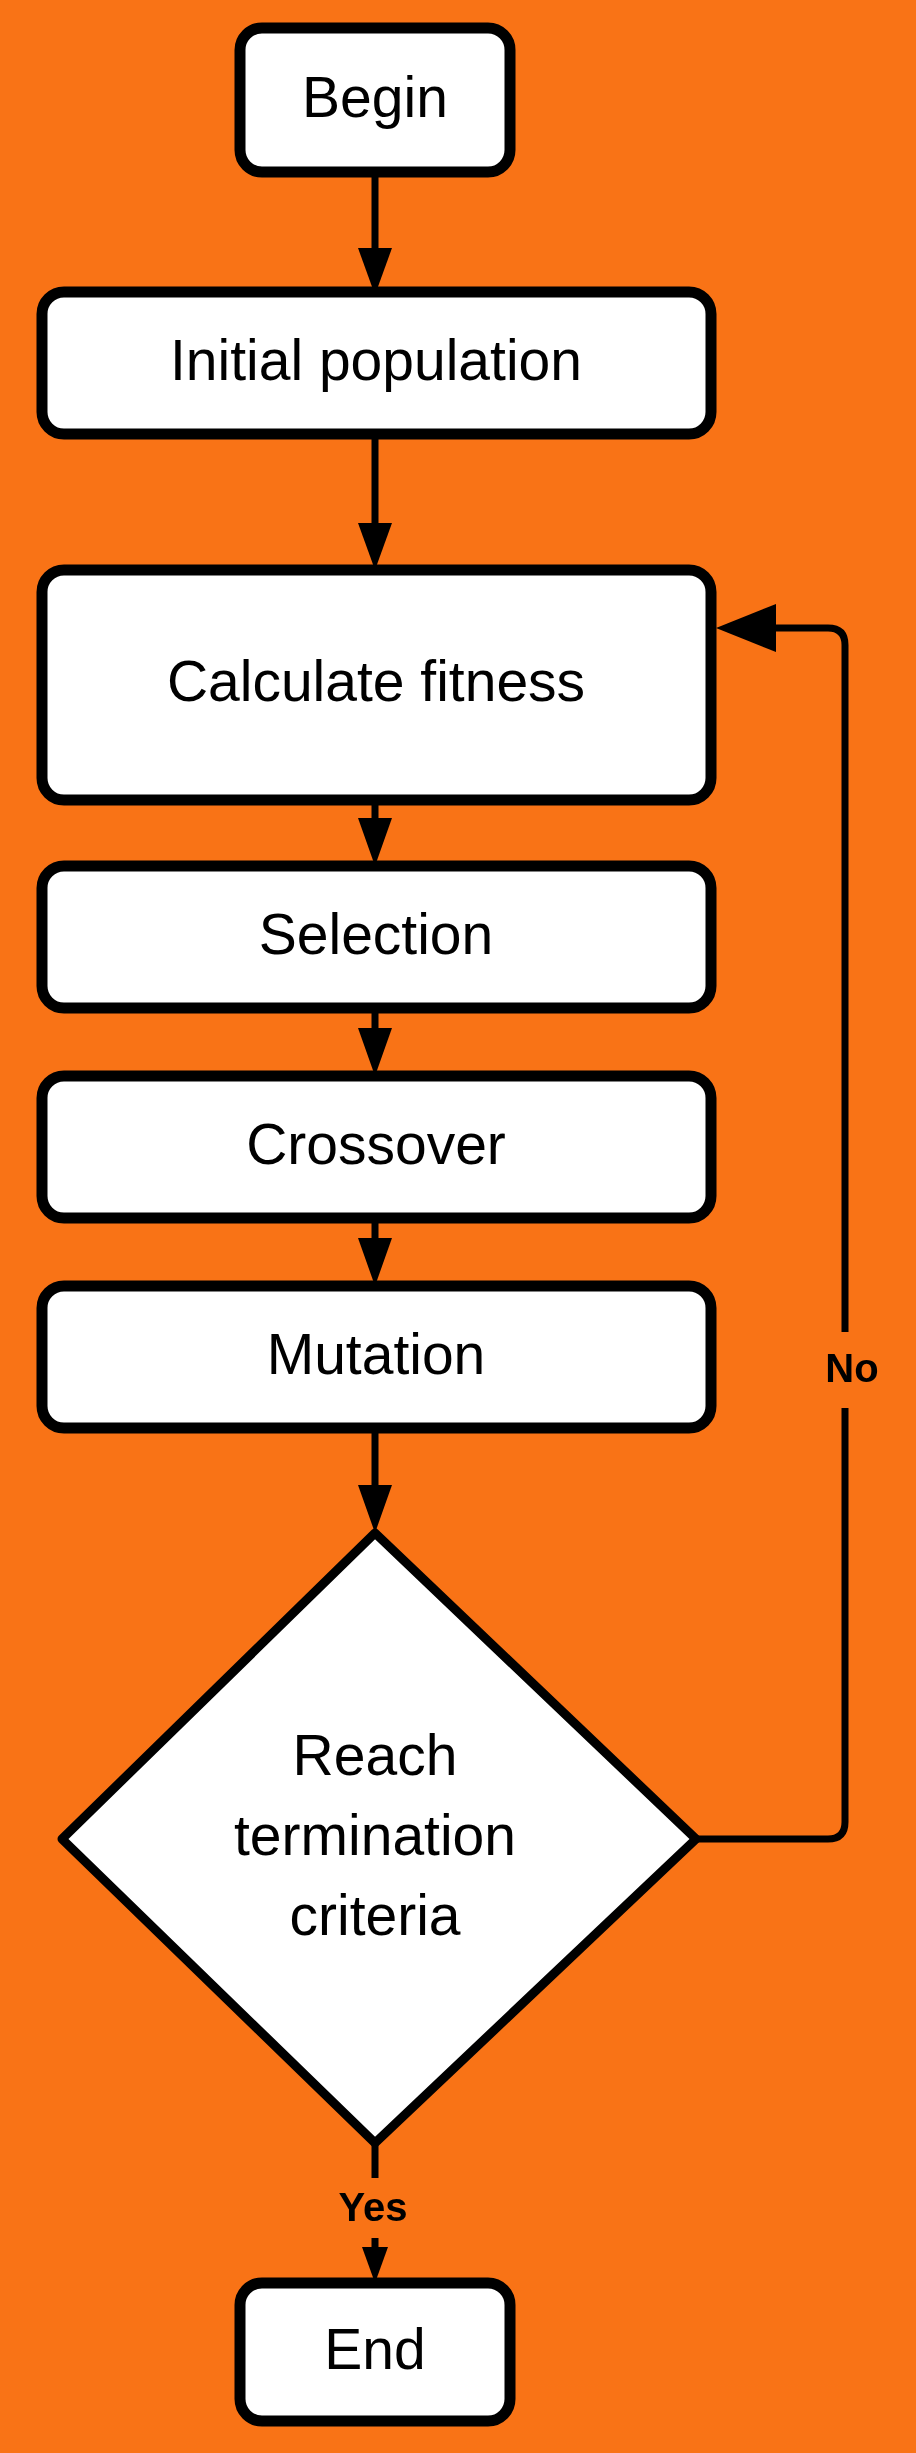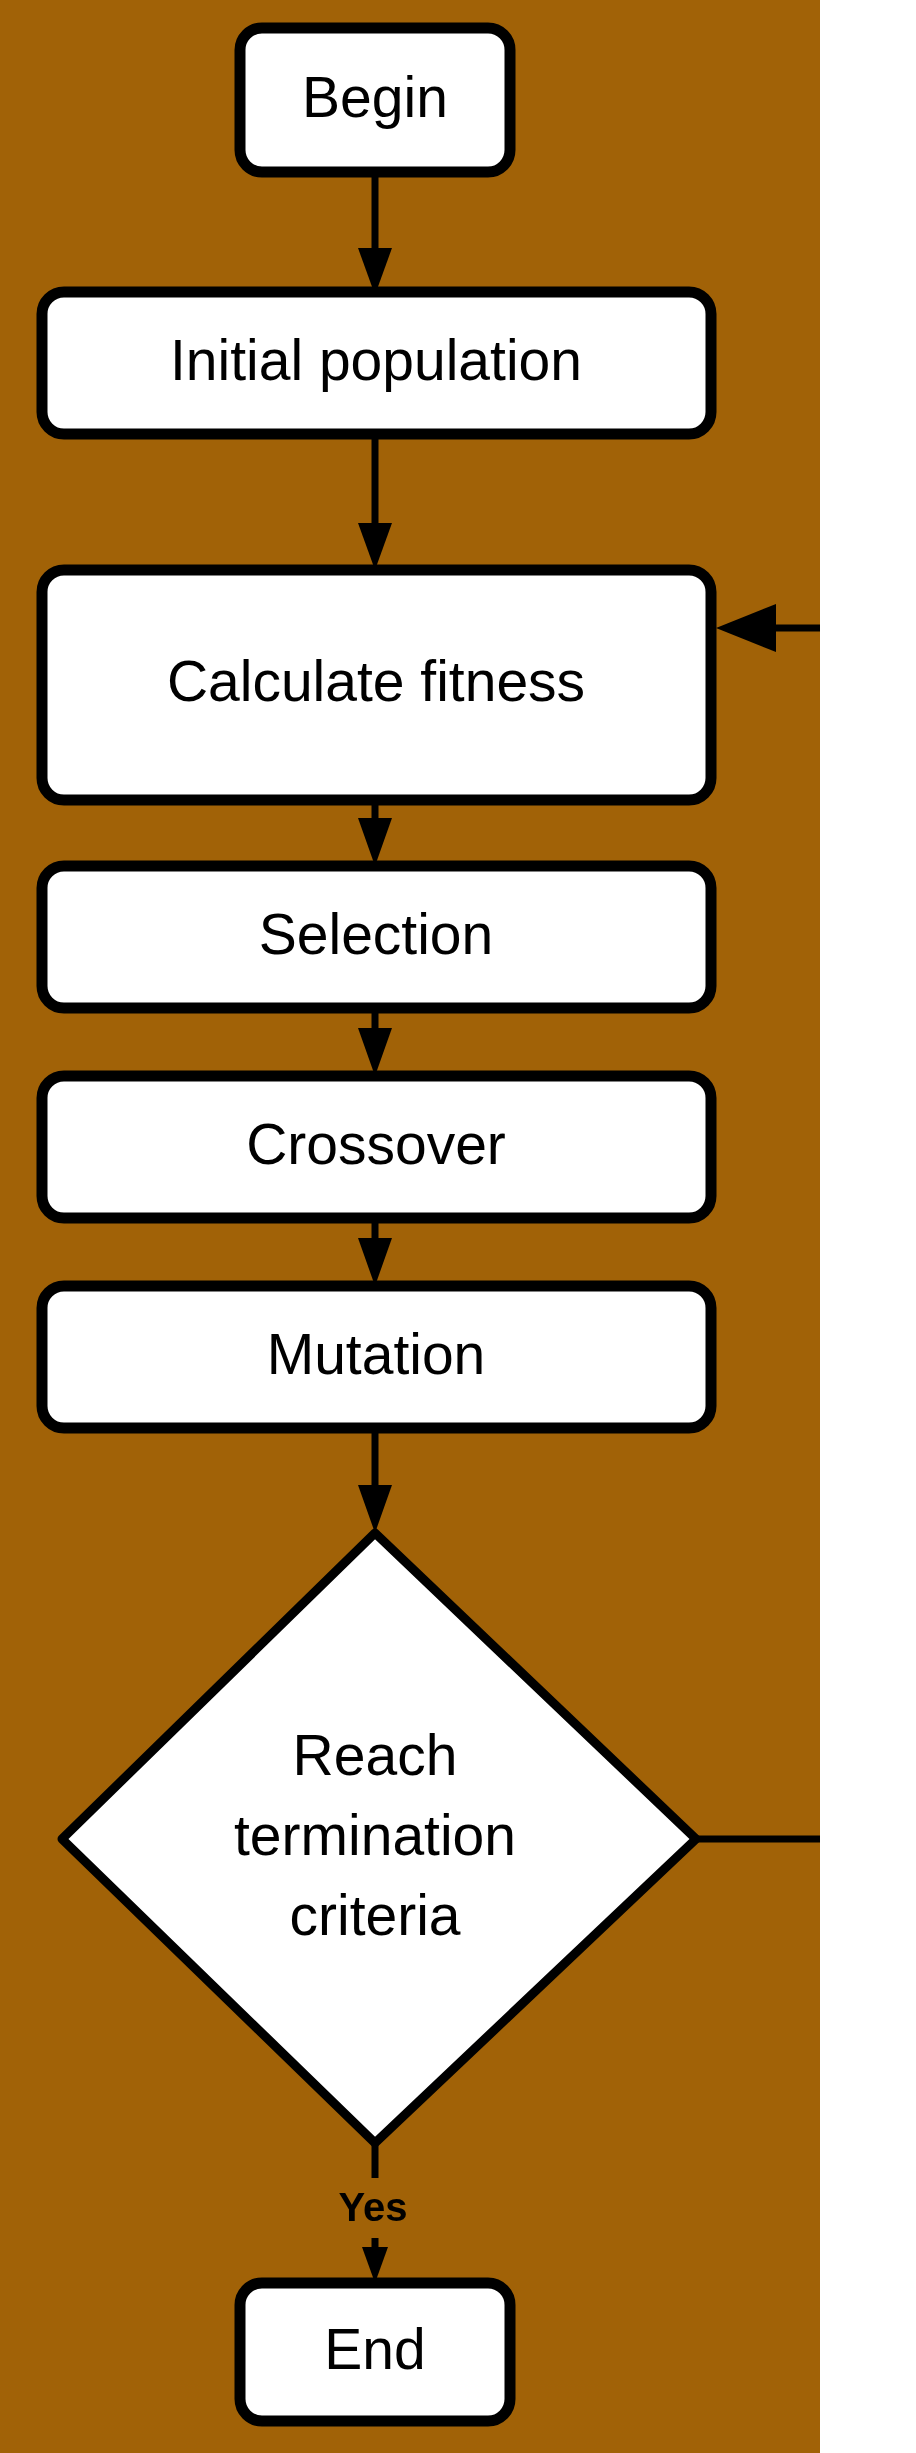--- a/index.html
+++ b/index.html
@@ -5,23 +5,23 @@
   html, body {
     margin: 0;
     padding: 0;
     background: #ffffff;
   }
   body {
     font-family: "Liberation Sans", sans-serif;
   }
   #flowchart-root {
     position: relative;
-    width: 820px;
+    width: 916px;
     height: 2453px;
-    background: #a16207;
+    background: #f97316;
     overflow: hidden;
   }
   svg#flow-svg {
     display: block;
     width: 916px;
     height: 2453px;
   }
   .node-shape {
     fill: #ffffff;
     stroke: #000000;

